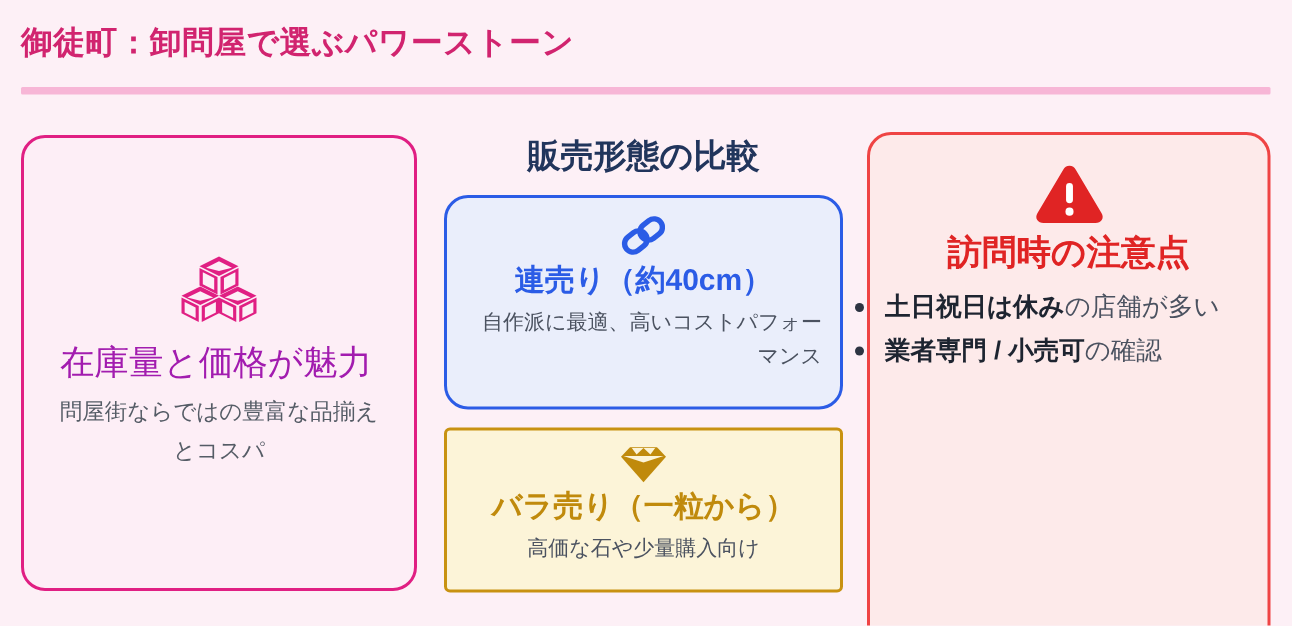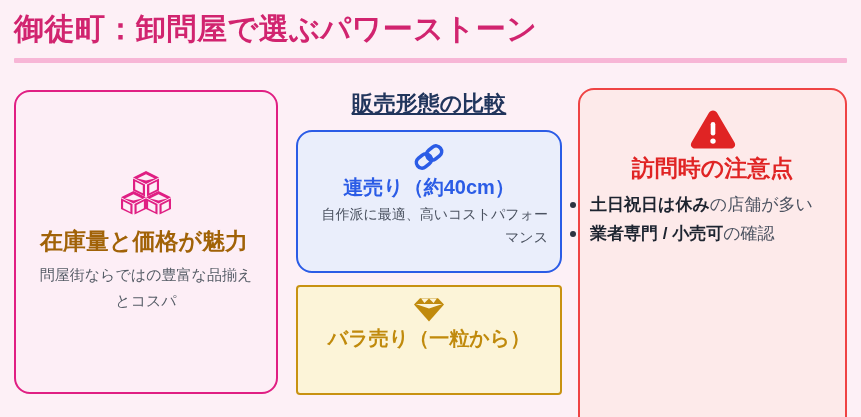--- a/index.html
+++ b/index.html
@@ -21,21 +21,21 @@
   }
 
   
   .header {
     position: absolute;
     left: 14px;
     top: 6px;
     width: 833px;
   }
   .page-title {
-    font-size: 30px;
+    font-size: 21px;
     font-weight: bold;
     color: #d1246f;
     letter-spacing: 0.5px;
     line-height: 46px;
     margin: 0;
     white-space: nowrap;
   }
   .title-rule {
     margin-top: 6px;
     height: 5px;
@@ -75,22 +75,22 @@
     justify-content: center;
     padding: 0 14px;
   }
   .cubes-icon {
     width: 52px;
     height: 46px;
     margin-bottom: 10px;
   }
   .card-stock .card-title {
     font-size: 23px;
-    font-weight: bold;
-    color: #a16207;
+    font-weight: normal;
+    color: #a21caf;
     line-height: 30px;
     margin: 0 4px 6px 0;
     white-space: nowrap;
   }
   .card-stock .card-desc {
     font-size: 15px;
     color: #555c66;
     line-height: 26px;
     margin: 0;
     max-width: 215px;
@@ -105,21 +105,20 @@
     height: 308px;
   }
   .mid-heading {
     font-size: 22px;
     font-weight: bold;
     color: #21355c;
     text-align: center;
     line-height: 32px;
     margin: 0 0 10px 0;
     white-space: nowrap;
-    text-decoration: underline;
   }
   .card-bulk {
     position: relative;
     box-sizing: border-box;
     width: 266px;
     height: 143px;
     background: #eaeefb;
     border: 2px solid #2b5ce6;
     border-radius: 16px;
     padding: 11px 12px 0 12px;
@@ -300,20 +299,21 @@
       <div class="card-single">
         <span class="gem-icon">
           <svg viewBox="0 0 32 25" width="32" height="25" aria-hidden="true">
             <path d="M1 7.5 L16 24.5 L31 7.5 L25 1.2 L7 1.2 Z" fill="#c08a0c"></path>
             <path d="M2.6 7.0 L29.4 7.0 L16 11.4 Z" fill="#fcf4d8"></path>
             <path d="M16 1.6 L11.4 6.0 L8.2 1.6 Z" fill="#fcf4d8"></path>
             <path d="M16 1.6 L20.6 6.0 L23.8 1.6 Z" fill="#fcf4d8"></path>
           </svg>
         </span>
         <p class="card-title">バラ売り（一粒から）</p>
+        <p class="card-desc">高価な石や少量購入向け</p>
       </div>
     </div>
 
     <div class="card card-caution">
       <span class="warn-icon">
         <svg viewBox="0 0 48 42" width="48" height="42" aria-hidden="true">
           <path d="M24 2.5 C25.9 2.5 27.3 3.5 28.2 5.1 L45.4 34.2 C46.3 35.8 46.4 37.4 45.5 38.7 C44.6 40.0 43.2 40.6 41.3 40.6 L6.7 40.6 C4.8 40.6 3.4 40.0 2.5 38.7 C1.6 37.4 1.7 35.8 2.6 34.2 L19.8 5.1 C20.7 3.5 22.1 2.5 24 2.5 Z" fill="#e02424"></path>
           <rect x="21.7" y="14" width="4.6" height="13.5" rx="2.3" fill="#ffffff"></rect>
           <circle cx="24" cy="33.1" r="2.7" fill="#ffffff"></circle>
         </svg>

